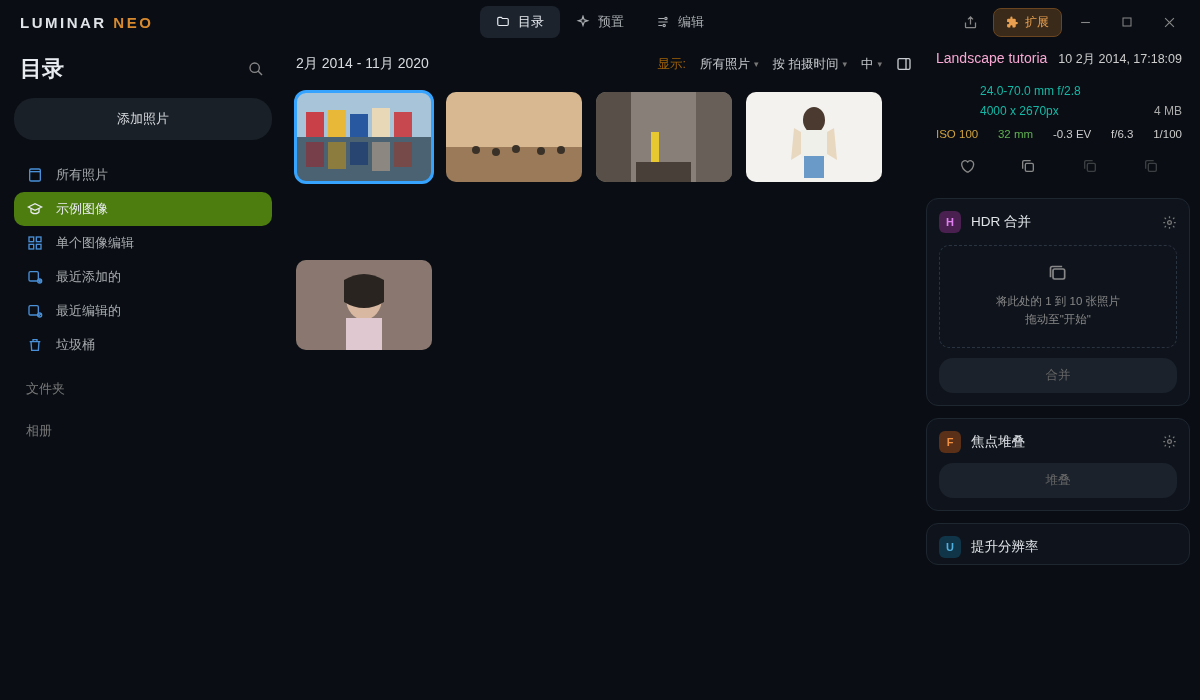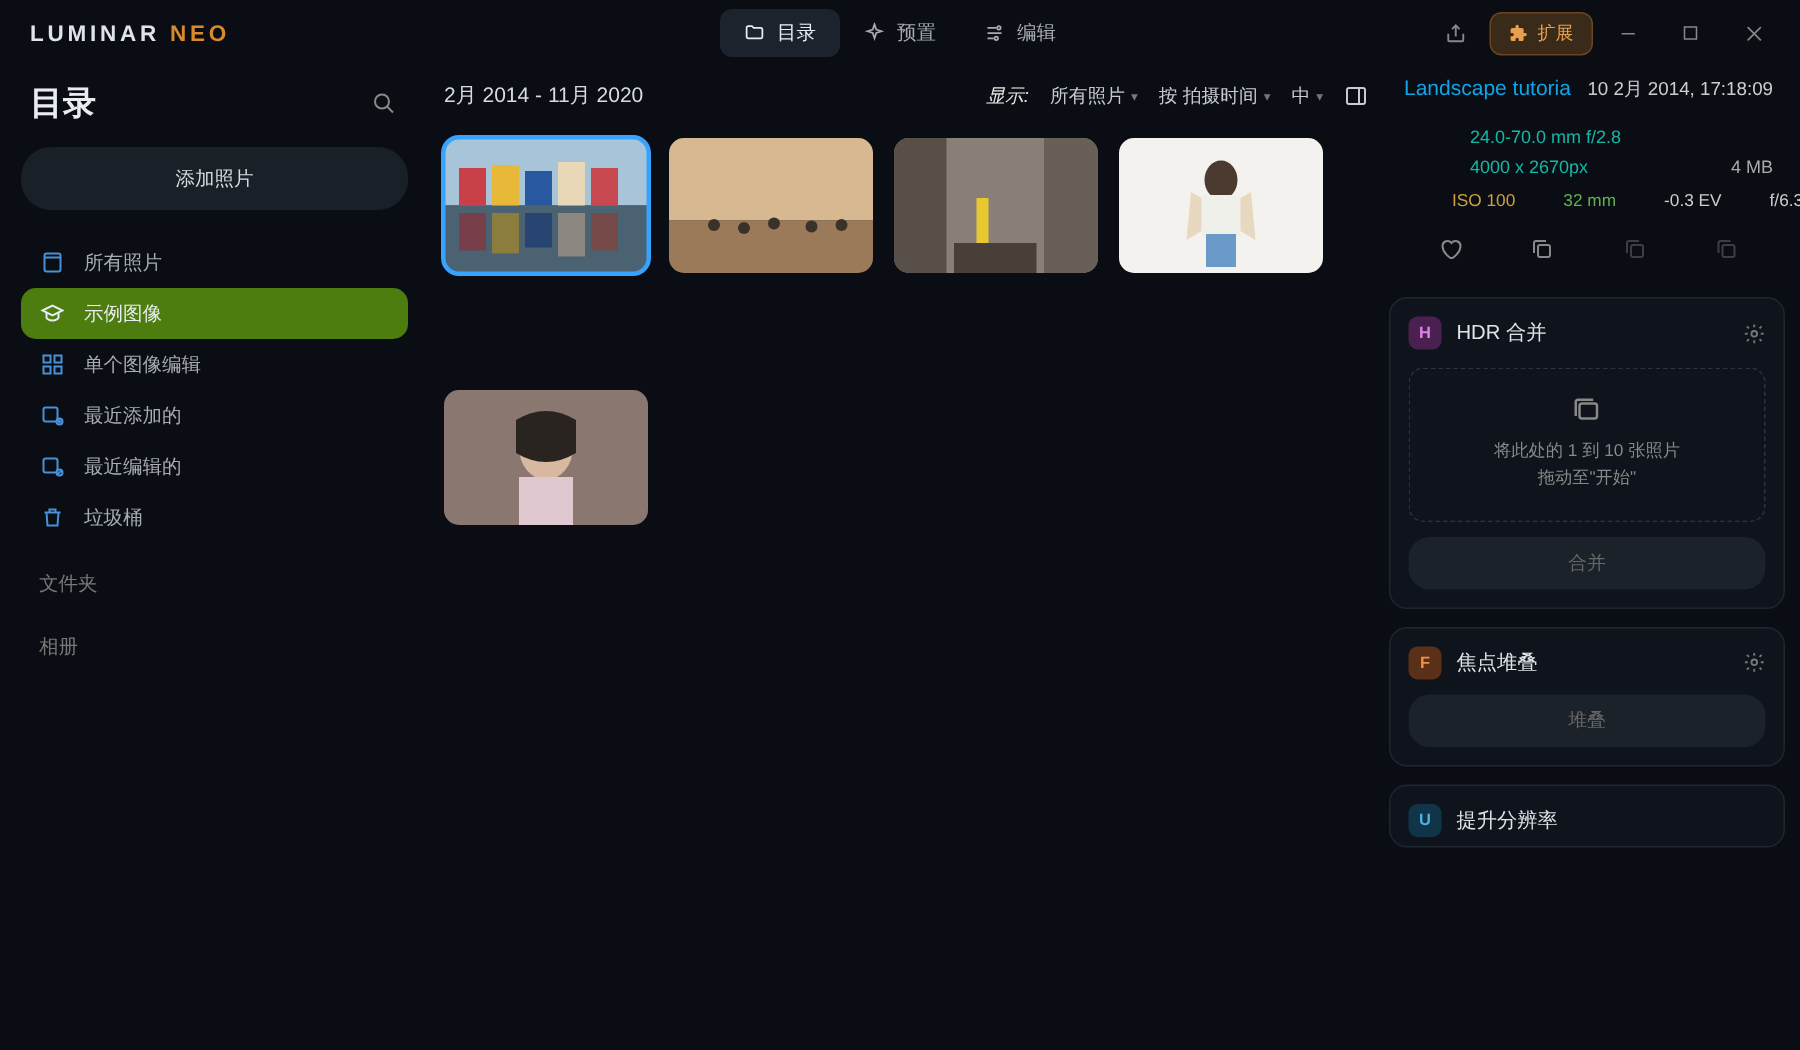--- a/index.html
+++ b/index.html
@@ -25,36 +25,36 @@
 .nav{display:flex;flex-direction:column;gap:0;}
 .nav-item{display:flex;align-items:center;gap:12px;padding:8px 12px;border-radius:10px;font-size:13px;color:#a8acb0;cursor:pointer;}
 .nav-item.active{background:#4d7c0f;color:#e8ecf0;}
 .nav-icon{width:18px;height:18px;display:inline-flex;align-items:center;justify-content:center;color:#4a90d8;}
 .nav-item.active .nav-icon{color:#e8ecf0;}
 .section-title{font-size:13px;color:#777;padding:18px 12px 6px 12px;}
 .main{flex:1;display:flex;flex-direction:column;overflow:hidden;}
 .toolbar{height:40px;display:flex;align-items:center;padding:0 14px 0 4px;gap:18px;font-size:12.5px;color:#a8acb0;}
 .date-range{font-size:14px;color:#d8dce0;margin-left:6px;}
 .toolbar-right{margin-left:auto;display:flex;align-items:center;gap:14px;}
-.tb-label{color:#e5e5e5;font-style:italic;}
+.tb-label{color:#a16207;}
 .tb-drop{color:#c8ccd0;cursor:pointer;display:inline-flex;align-items:center;gap:4px;}
 .grid-area{flex:1;padding:8px 10px;overflow:auto;}
 .thumb-row{display:flex;gap:14px;flex-wrap:wrap;}
 .thumb{width:136px;height:90px;border-radius:10px;background:#222;cursor:pointer;overflow:hidden;position:relative;}
 .thumb.sel{outline:3px solid #36a3ff;outline-offset:-1px;}
 .thumb.big{margin-top:64px;}
 .right-panel{width:274px;display:flex;flex-direction:column;gap:12px;padding:0 8px 8px 0;overflow:auto;}
 .info-card{padding:2px 10px 10px 10px;}
 .info-header{display:flex;align-items:baseline;justify-content:space-between;font-size:12.5px;color:#ccc;padding:4px 0 10px 0;}
-.info-title{font-size:14px;color:#0ea5e9;}
+.info-title{font-size:14px;color:#f9a8d4;}
 .camera{font-size:17px;color:#e8ecf0;font-weight:600;}
 .info-row{display:flex;align-items:center;justify-content:space-between;margin-top:6px;font-size:12px;color:#aaa;}
 .info-row .left{color:#14b8a6;margin-left:44px;}
 .metrics{display:flex;justify-content:space-between;margin-top:10px;font-size:11.5px;color:#ccc;}
-.metrics span{white-space:nowrap;margin-left:32px;}
+.metrics span{white-space:nowrap;}
 .m-iso{color:#cfa040;}
 .m-mm{color:#5fb050;}
 .action-row{display:flex;justify-content:space-around;margin-top:12px;padding-top:4px;color:#888;}
 .action-row div{cursor:pointer;width:28px;height:20px;display:flex;align-items:center;justify-content:center;}
 .panel-card{background:rgba(20,26,34,0.55);border:1px solid #1e2630;border-radius:12px;padding:12px;margin-right:2px;}
 .panel-head{display:flex;align-items:center;gap:10px;justify-content:space-between;}
 .panel-head-left{display:flex;align-items:center;gap:10px;}
 .badge{width:22px;height:22px;border-radius:6px;display:flex;align-items:center;justify-content:center;font-size:11px;font-weight:700;}
 .badge.h{background:#4a2050;color:#e080f0;}
 .badge.f{background:#5a3018;color:#f09040;}

